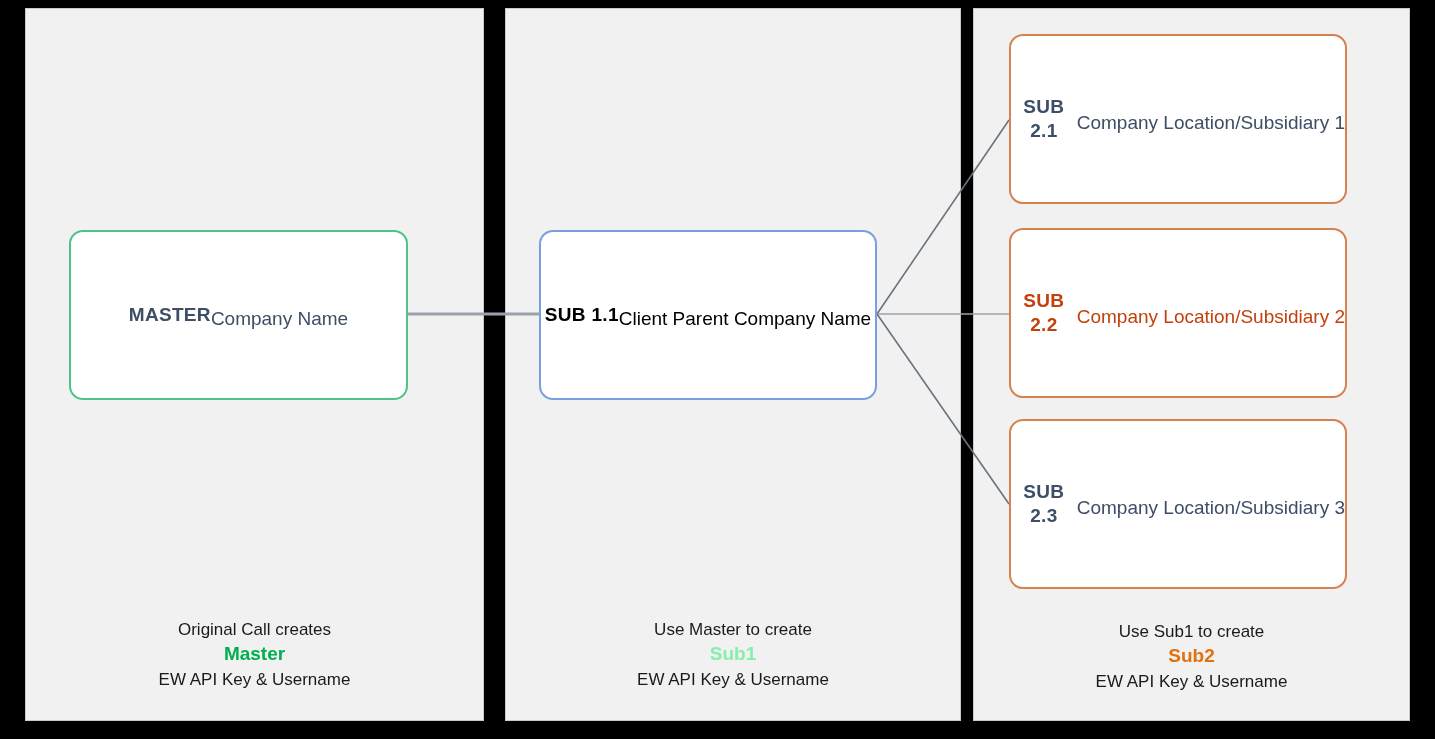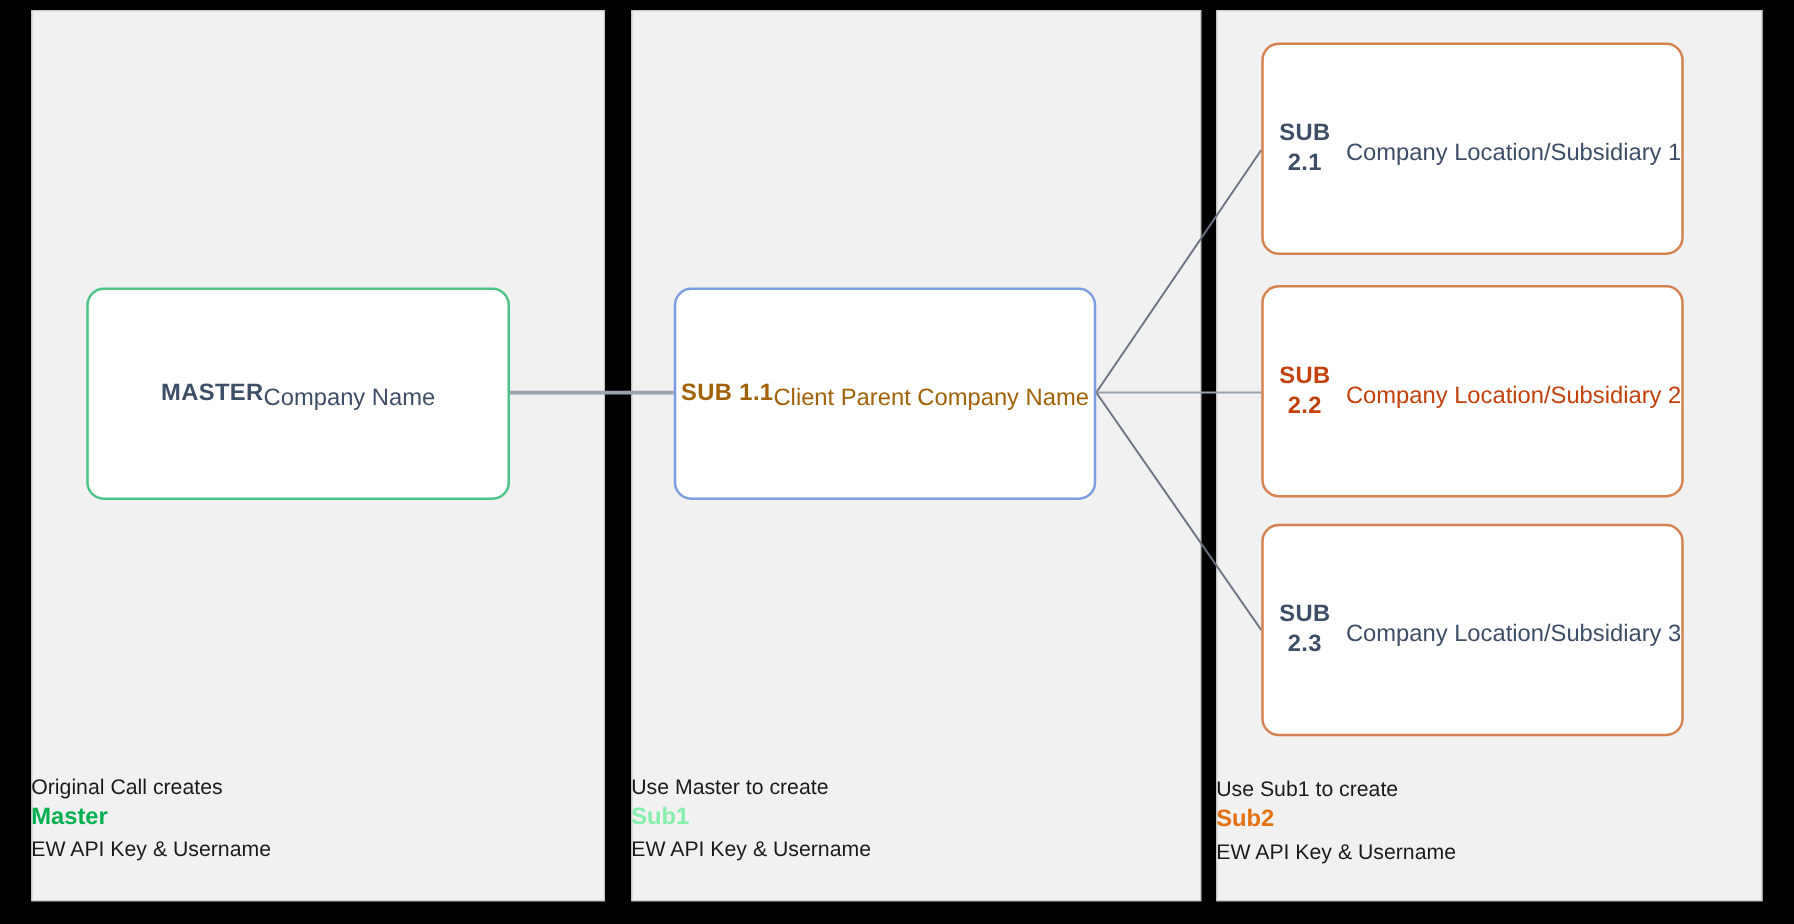--- a/index.html
+++ b/index.html
@@ -79,21 +79,21 @@
 
   .node-sub2 { left: 1009px; width: 338px; height: 170px;
                border: 2px solid #d4824f; }
   #node-sub21 { top: 34px; }
   #node-sub22 { top: 228px; }
   #node-sub23 { top: 419px; }
 
   
   .caption {
     position: absolute;
-    text-align: left;
+    text-align: center;
     line-height: 1.38;
     color: #1a1a1a;
     font-size: 17px;
   }
   .caption .cap-line   { display: block; }
   .caption .cap-accent { display: block; font-weight: bold; font-size: 19px; }
 
   #caption-master { left: 25px;  top: 618px; width: 459px; }
   #caption-sub1   { left: 505px; top: 618px; width: 456px; }
   #caption-sub2   { left: 973px; top: 620px; width: 437px; }
@@ -116,21 +116,21 @@
     <line x1="877" y1="314" x2="1009" y2="314" stroke="#9aa3ad" stroke-width="1.6"></line>
 
     <line x1="877" y1="314" x2="1009" y2="504" stroke="#6a7382" stroke-width="1.6"></line>
   </svg>
 
   <div class="node" id="node-master" style="border-color: rgb(76, 196, 135); color: rgb(61, 78, 102);">
     <span class="node-title">MASTER</span>
     <span class="node-sub">Company Name</span>
   </div>
 
-  <div class="node" id="node-sub11" style="border-color: rgb(123, 158, 224); color: #a16207;">
+  <div class="node" id="node-sub11" style="border-color: rgb(123, 158, 224); color: #000000;">
     <span class="node-title">SUB 1.1</span>
     <span class="node-sub">Client Parent Company Name</span>
   </div>
 
   <div class="node node-sub2" id="node-sub21" style="border-color: rgb(212, 130, 79); color: rgb(61, 78, 102);">
     <span class="node-title">SUB 2.1</span>
     <span class="node-sub">Company Location/Subsidiary 1</span>
   </div>
 
   <div class="node node-sub2" id="node-sub22" style="border-color: rgb(212, 130, 79); color: #c2410c;">

